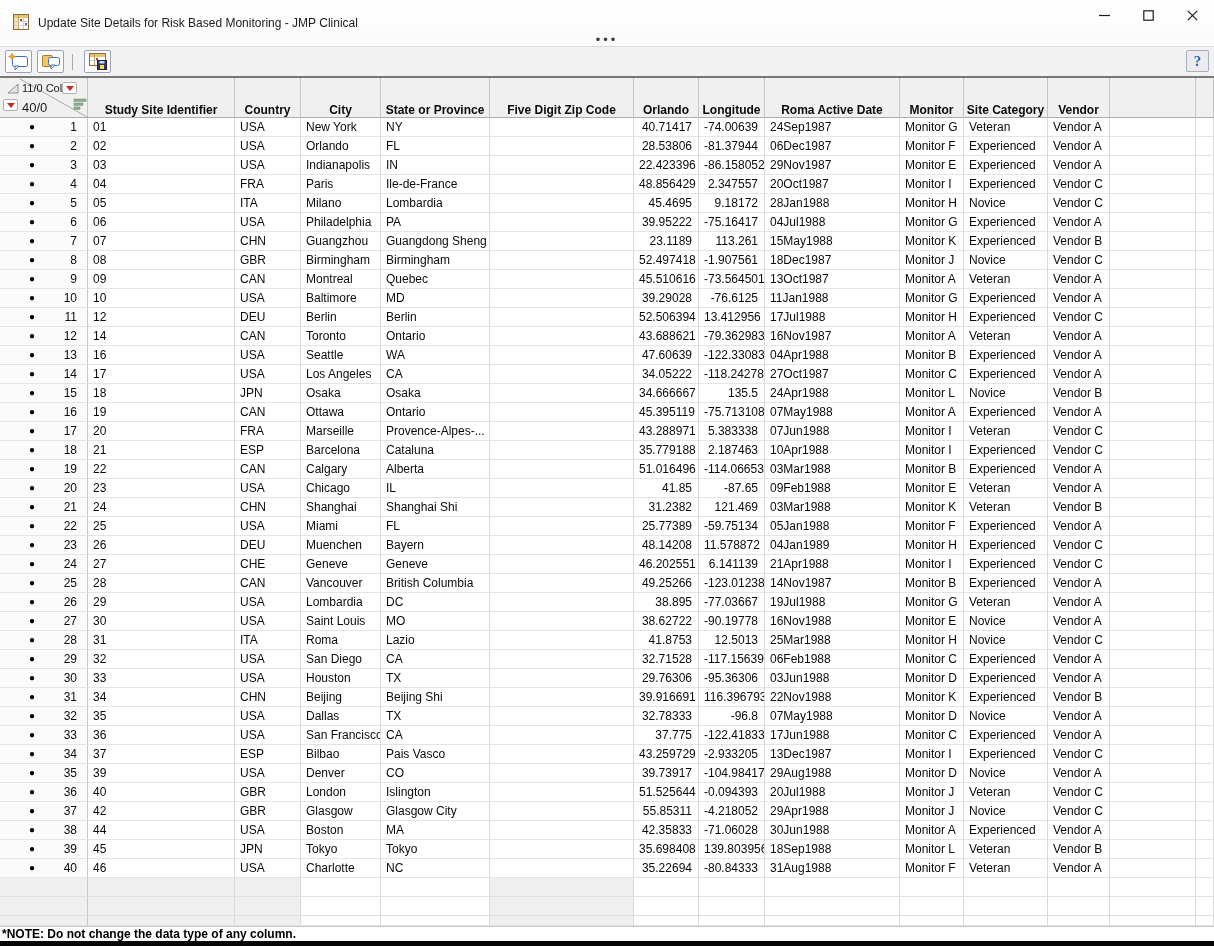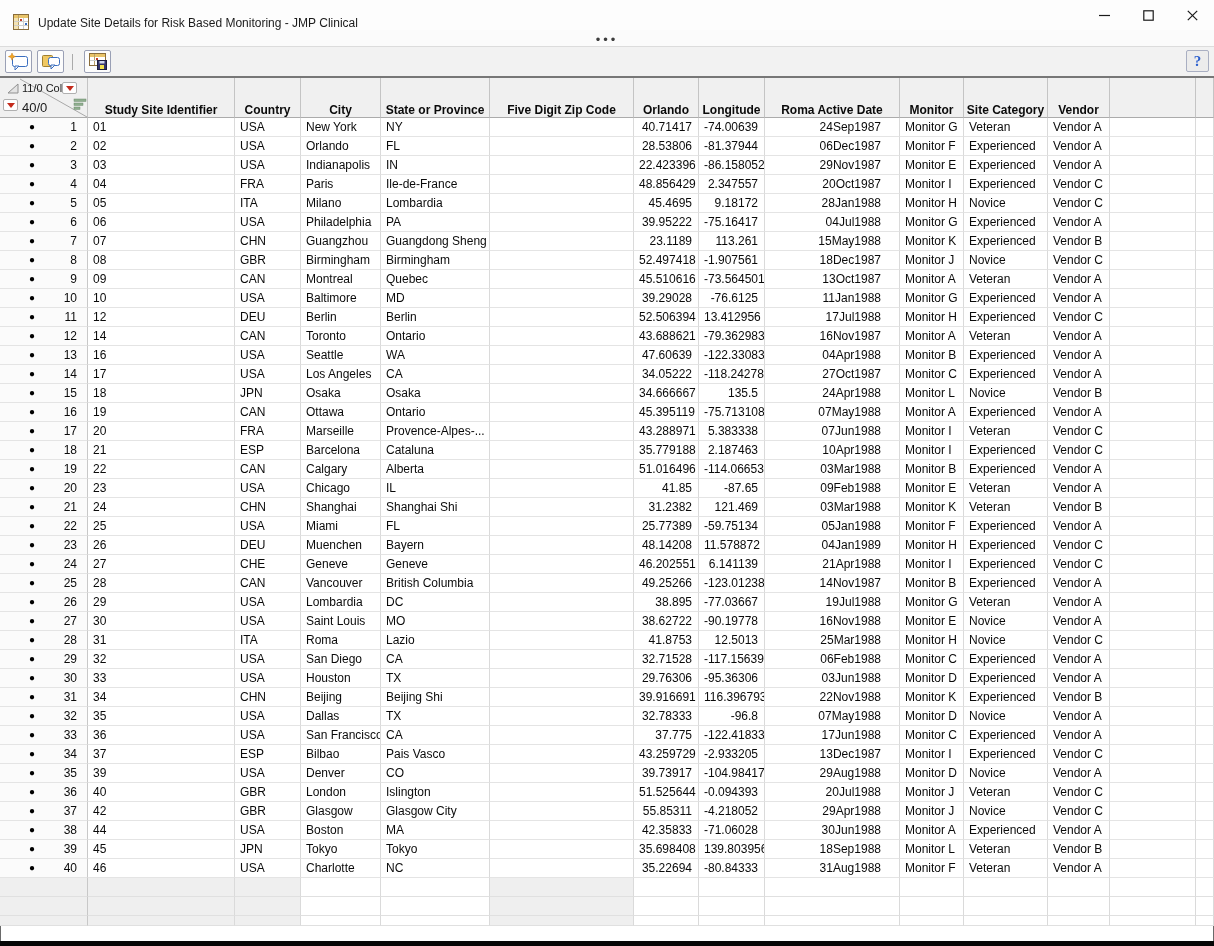--- a/index.html
+++ b/index.html
@@ -73,21 +73,21 @@
   }
   tbody td.rh {
     background: #fbfbfb; border-right: 1px solid #c8c8c8;
     padding: 0 10px 0 29px;
     display: table-cell;
   }
   tbody td.rh .bullet { float: left; font-size: 10px; line-height: 18px; color:#000; }
   tbody td.rh .rnum { display: block; text-align: right; }
   
   tbody td:nth-child(7), tbody td:nth-child(8) { text-align: right; padding-right: 6px; }
-  tbody td:nth-child(9) { text-align: right; padding-right: 18px; }
+  tbody td:nth-child(9) { text-align: left; padding-right: 18px; }
   tr.phantom td { border-bottom: 1px solid #e0e0e0; }
   tr.phantom td.rh, tr.phantom td:nth-child(2), tr.phantom td:nth-child(3), tr.phantom td:nth-child(6) { background: #efefef; }
   tr.partial td { height: 10px; }
 
   
   .corner .diag { position: absolute; left: 0; top: 0; }
   .corner .tri-icon { position: absolute; left: 7px; top: 5px; }
   .corner .cols-label { position: absolute; left: 22px; top: 4px; font-size: 11px; font-weight: normal; color: #1a1a1a; }
   .corner .rows-label { position: absolute; left: 22px; top: 22px; font-size: 13px; font-weight: normal; color: #1a1a1a; }
   .redtri {
@@ -1057,14 +1057,15 @@
       <td class="dc"></td>
       <td class="dc"></td>
       <td class="dc"></td>
       <td class="trail"></td>
       <td class="trail"></td>
     </tr>
         </tbody>
     </table>
   </div>
 
+  <div class="note-bar">*NOTE: Do not change the data type of any column.</div>
   <div class="bottom-edge"></div>
 </div>
 
 </body></html>

